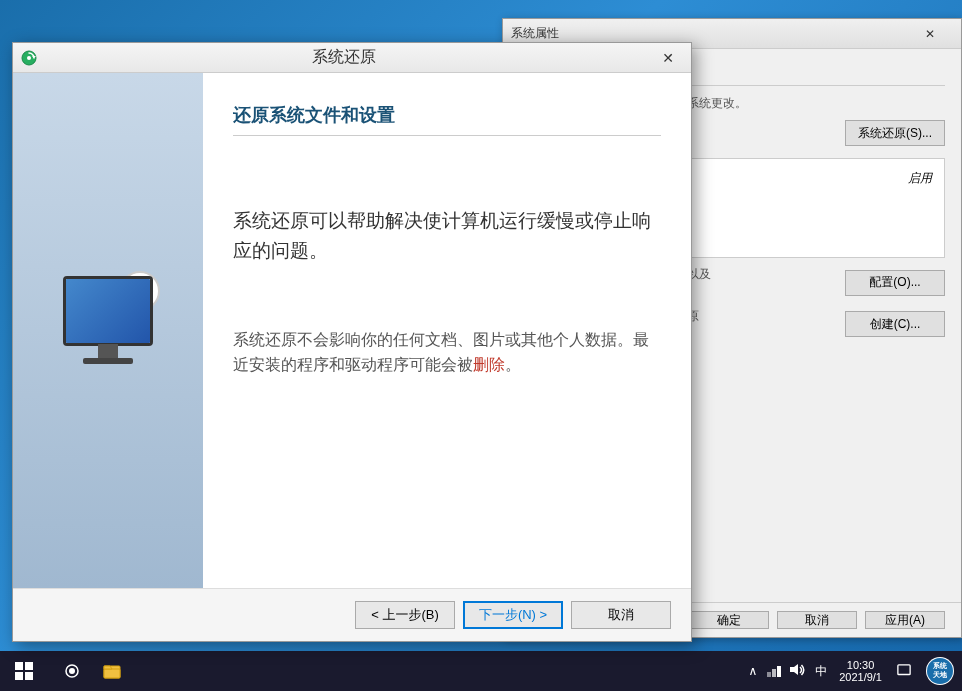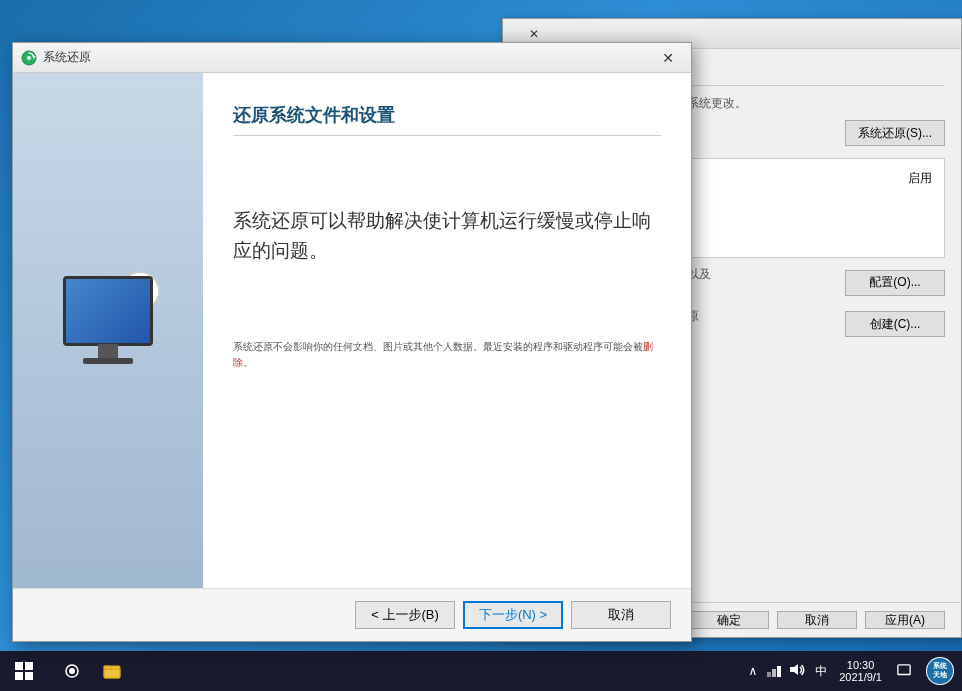--- a/index.html
+++ b/index.html
@@ -205,20 +205,21 @@
       color: #555;
       margin-bottom: 6px;
       line-height: 1.5;
     }
 
     .protection-row {
       display: flex;
       justify-content: space-between;
       padding: 3px 4px;
       font-size: 12px;
+      font-style: italic;
     }
 
     .props-buttons {
       display: flex;
       flex-direction: column;
       gap: 8px;
       margin-top: 8px;
     }
 
     .props-button-row {
@@ -285,23 +286,24 @@
       user-select: none;
     }
 
     .restore-title-icon {
       width: 16px;
       height: 16px;
       margin-right: 6px;
     }
 
     .restore-title-text {
-      font-size: 12px;
+      font-size: 16px;
       color: #333;
       flex: 1;
+      text-align: center;
     }
 
     .restore-close {
       width: 46px;
       height: 30px;
       display: flex;
       align-items: center;
       justify-content: center;
       cursor: pointer;
       font-size: 14px;
@@ -412,24 +414,23 @@
 
     .restore-desc1 {
       font-size: 19px;
       color: #333;
       line-height: 1.6;
       margin-bottom: 20px;
       margin-top: 10px;
     }
 
     .restore-desc2 {
-      font-size: 10px;
+      font-size: 16px;
       color: #555;
       line-height: 1.6;
-      margin-top: 12px;
     }
 
     .restore-desc2 .highlight {
       color: #c0392b;
     }
 
     .restore-footer {
       display: flex;
       justify-content: flex-end;
       align-items: center;
@@ -487,20 +488,21 @@
       padding: 0 4px;
     }
   </style>
 </head>
 <body>
 
 <div class="desktop">
 
   <div class="system-props-window">
     <div class="window-titlebar">
+      <span class="window-title">系统属性</span>
       <div class="window-controls">
         <div class="win-ctrl close">✕</div>
       </div>
     </div>
     <div class="system-props-content">
       <div class="props-tabs">
         <div class="props-tab active">远程</div>
       </div>
       <div class="props-section">
         <div class="props-section-text">使用系统保护可以撤销不需要的系统更改。</div>

